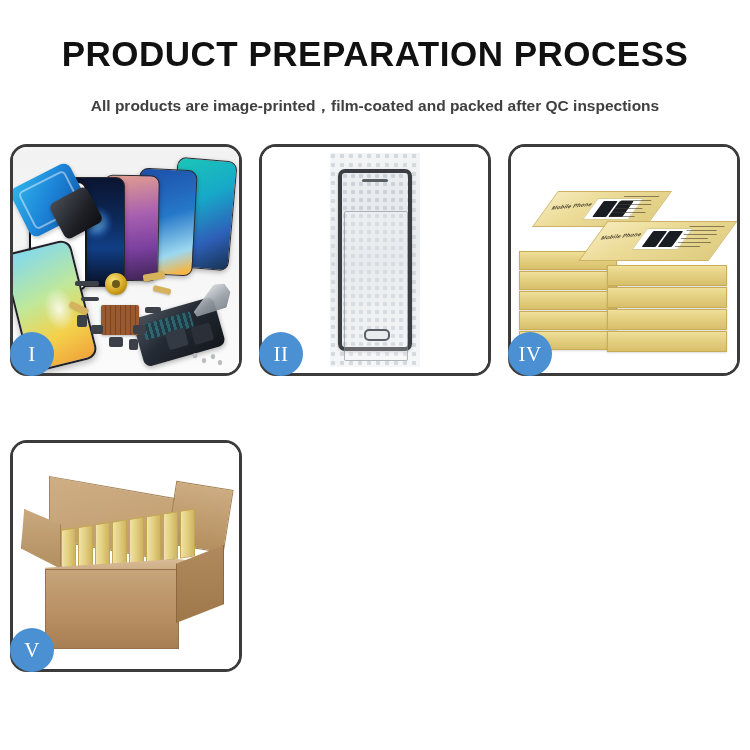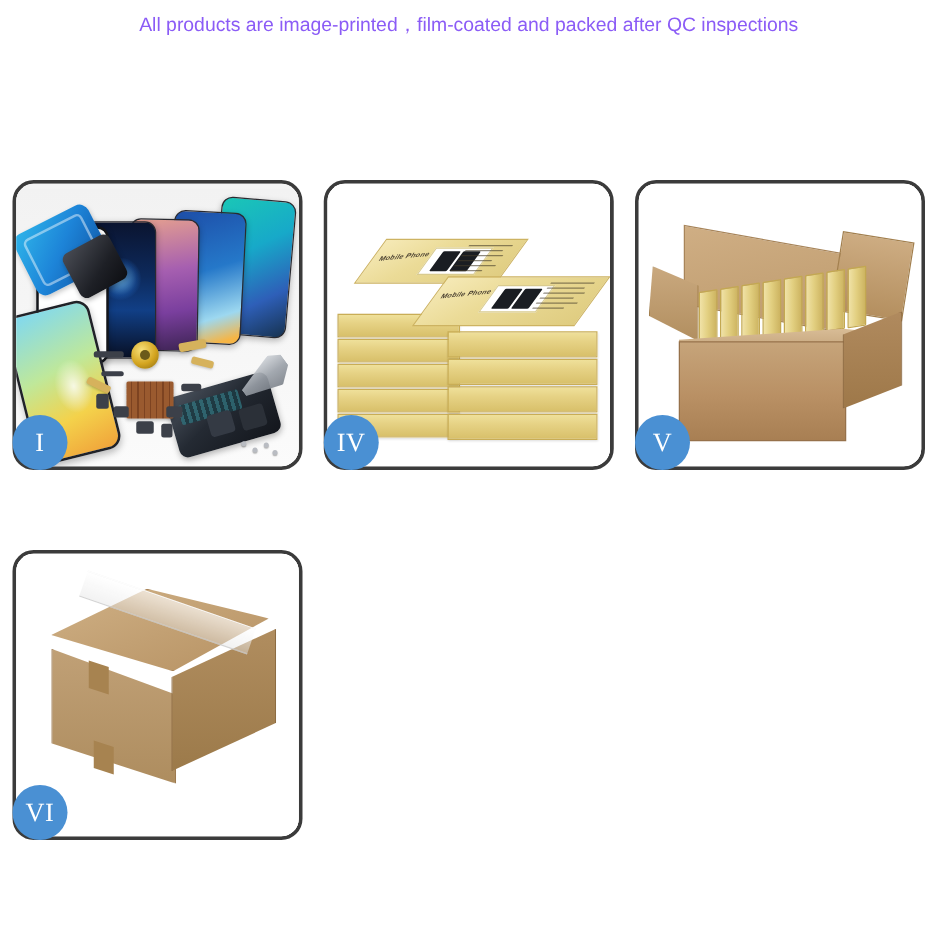--- a/index.html
+++ b/index.html
@@ -29,26 +29,26 @@
     padding-top: 36px;
     font-family: "Liberation Sans", sans-serif;
     font-size: 35px;
     font-weight: 700;
     letter-spacing: 0.5px;
     color: #111111;
     line-height: 1.05;
     white-space: nowrap;
   }
   .subtitle {
-    margin: 0;
+    margin: 13px;
     padding-top: 10px;
     font-family: "Liberation Sans", sans-serif;
     font-size: 15.5px;
-    font-weight: 400;
-    color: #8b5cf6;
+    font-weight: 700;
+    color: #404040;
     white-space: nowrap;
   }
 
   
   .grid {
     position: absolute;
     left: 10px;
     top: 144px;
     width: 730px;
     height: 540px;
@@ -516,20 +516,21 @@
     background: #a78350;
     transform: skewY(18deg);
   }
 </style>
 </head>
 <body>
 
 <div id="page">
 
   <div class="header">
+    <h1 class="title">PRODUCT PREPARATION PROCESS</h1>
     <p class="subtitle">All products are image-printed，film-coated and packed after QC inspections</p>
   </div>
 
   <div class="grid">
 
     <div class="panel">
       <div class="panel-inner p1">
         <div class="plate"></div>
 
         <div class="phone phA"></div>
@@ -563,20 +564,30 @@
         <div class="screws">
           <i style="left:0;  top:0;"></i>
           <i style="left:9px;top:5px;"></i>
           <i style="left:18px;top:1px;"></i>
           <i style="left:25px;top:7px;"></i>
         </div>
       </div>
       <div class="badge">I</div>
     </div>
 
+    <div class="panel">
+      <div class="panel-inner p2">
+        <div class="photo"></div>
+        <div class="sheet"></div>
+        <div class="glass">
+          <div class="inner"></div>
+        </div>
+      </div>
+      <div class="badge">II</div>
+    </div>
 
 
     <div class="panel">
       <div class="panel-inner p4">
         <div class="bg"></div>
 
         <div class="stackbox" style="left:8px;  top:104px; width:96px; height:17px;"></div>
         <div class="stackbox" style="left:8px;  top:124px; width:96px; height:17px;"></div>
         <div class="stackbox" style="left:8px;  top:144px; width:96px; height:17px;"></div>
         <div class="stackbox" style="left:8px;  top:164px; width:96px; height:17px;"></div>
@@ -638,27 +649,15 @@
             <i></i>
             <i></i>
         </div>
         <div class="rim"></div>
         <div class="front"></div>
         <div class="side"></div>
       </div>
       <div class="badge">V</div>
     </div>
 
-    <div class="panel">
-      <div class="panel-inner p6">
-        <div class="bg"></div>
-        <div class="top"></div>
-        <div class="left"></div>
-        <div class="right"></div>
-        <div class="tape"></div>
-        <div class="tab1"></div>
-        <div class="tab2"></div>
-      </div>
-      <div class="badge">VI</div>
-    </div>
 
   </div>
 </div>
 
 </body></html>

